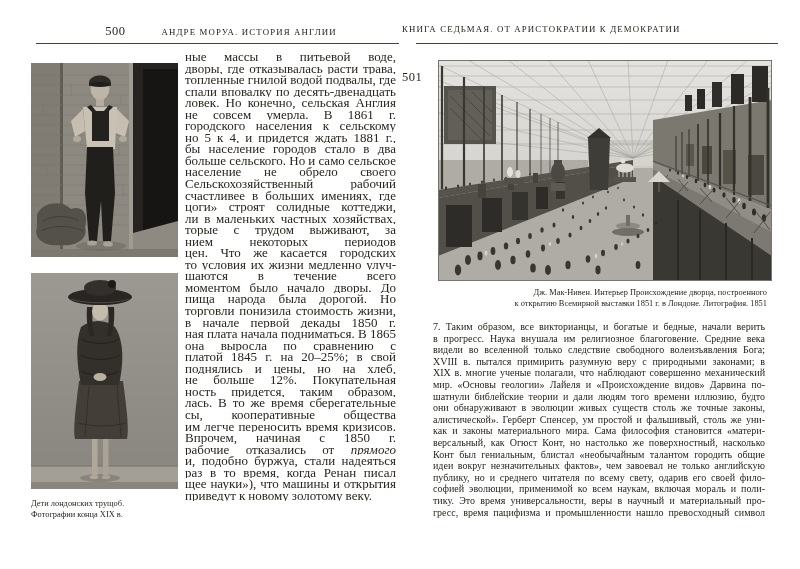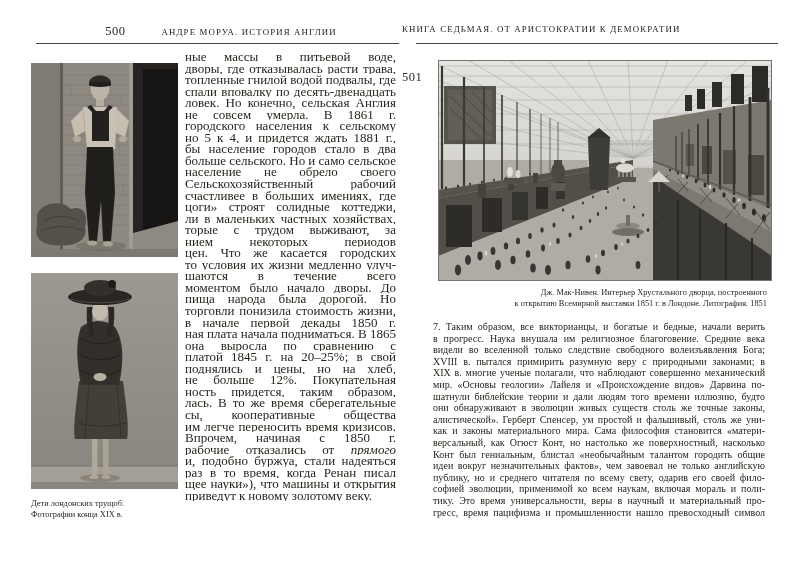--- a/index.html
+++ b/index.html
@@ -335,21 +335,21 @@
           <ellipse cx="48" cy="193" rx="1.4" ry="2.6"></ellipse>
             <ellipse cx="112" cy="184" rx="1.1" ry="2"></ellipse>
           <ellipse cx="158" cy="196" rx="1.2" ry="2.2"></ellipse>
             <ellipse cx="184" cy="184" rx="1" ry="1.8"></ellipse>
         </g>
       </g>
       <rect x="0.5" y="0.5" width="333" height="220" fill="none" stroke="#77756e" stroke-width="1"></rect>
     </svg>
 
     <div class="caption cap-right">
-        <div class="cline">Дж. Мак-Нивен. Интерьер Хрустального дворца, построенного</div>
+        <div class="cline">Дж. Мак-Нивен. Интерьер Происхождение дворца, построенного</div>
         <div class="cline">к открытию Всемирной выставки 1851 г. в Лондоне. Литография. 1851</div>
       </div>
 
     <div class="bodycol" id="body-right">
         <div class="tline">7. Таким образом, все викторианцы, и богатые и бедные, начали верить</div>
         <div class="tline">в прогресс. Наука внушала им религиозное благоговение. Средние века</div>
         <div class="tline">видели во вселенной только следствие свободного волеизъявления Бога;</div>
         <div class="tline">XVIII в. пытался примирить разумную веру с природными законами; в</div>
         <div class="tline">XIX в. многие ученые полагали, что наблюдают совершенно механический</div>
         <div class="tline">мир. «Основы геологии» Лайеля и «Происхождение видов» Дарвина по-</div>

